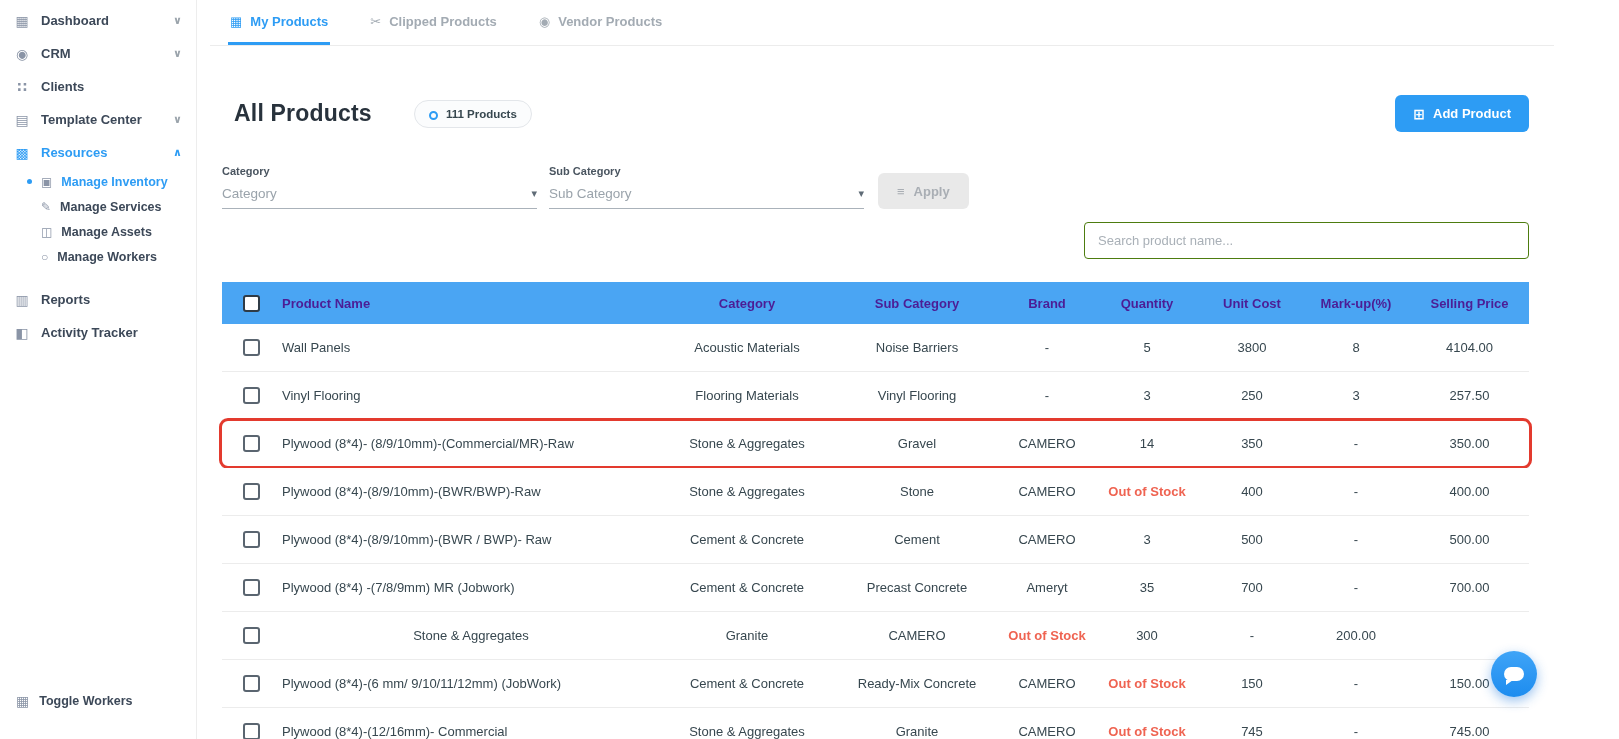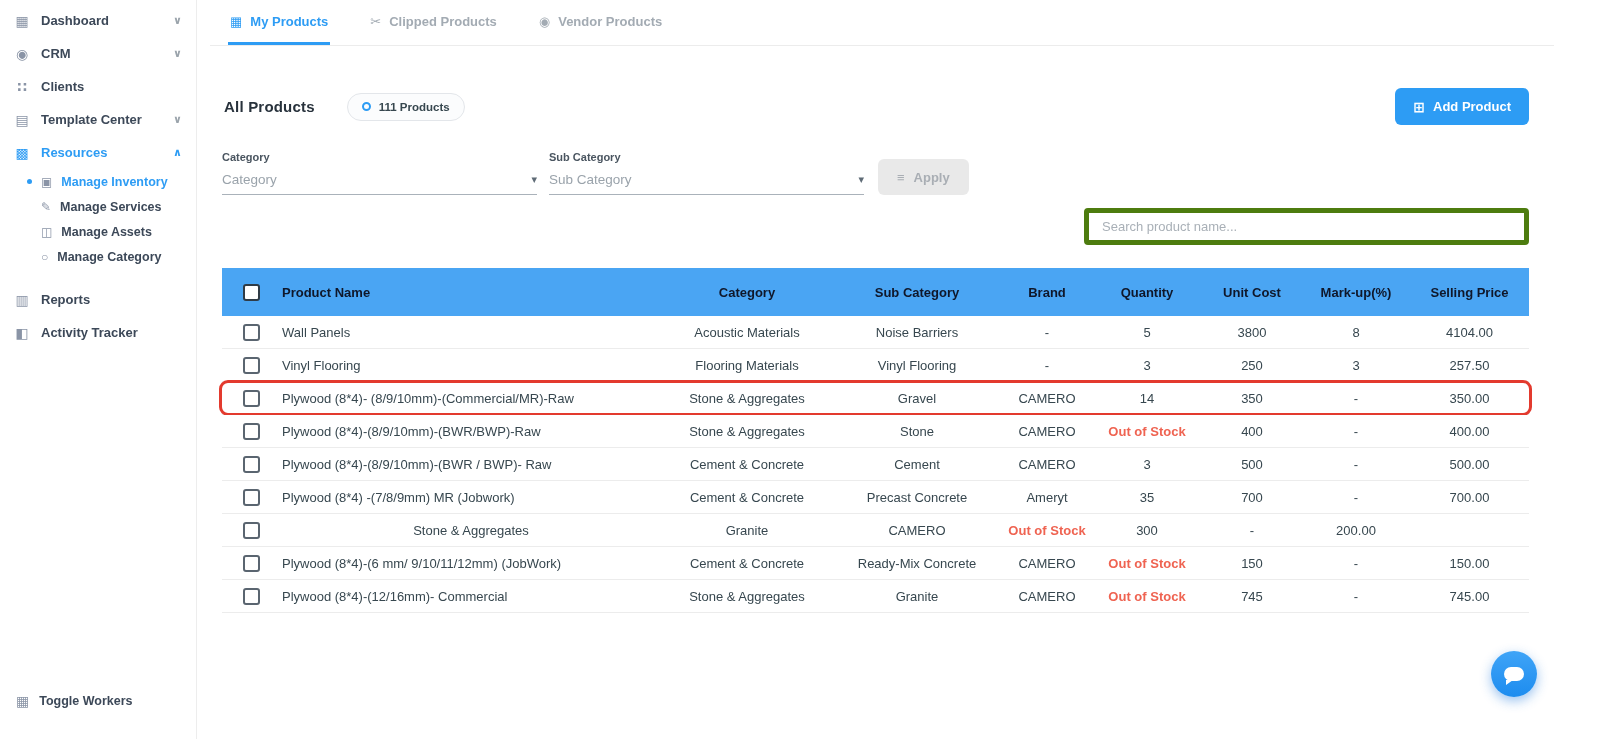--- a/index.html
+++ b/index.html
@@ -26,44 +26,44 @@
 
   
   main { flex:1; min-width:0; }
   .tabbar { display:flex; gap:38px; height:46px; margin:0 65px 0 13px; padding-left:18px; border-bottom:1px solid #ececec; }
   .tab { display:flex; align-items:center; gap:8px; font-size:13px; font-weight:600; color:#a3abb3; border-bottom:3px solid transparent; padding:0 2px; cursor:pointer; }
   .tab .icn { font-size:13px; }
   .tab.active { color:#2d9cf4; border-bottom-color:#2d9cf4; }
 
   .content { width:1307px; margin-left:25px; padding-top:42px; }
   .head-row { display:flex; align-items:center; }
-  h1 { margin:2px; font-size:15px; font-weight:700; color:#28323c; letter-spacing:.2px; }
-  .badge { display:inline-flex; align-items:center; gap:8px; margin-left:30px; padding:7px 14px; border:1px solid #e3e6ea; border-radius:16px; background:#fbfcfd; font-size:11.5px; font-weight:700; color:#37474f; }
+  h1 { margin:12px; font-size:23px; font-weight:700; color:#28323c; letter-spacing:.2px; }
+  .badge { display:inline-flex; align-items:flex-end; gap:8px; margin-left:30px; padding:7px 14px; border:1px solid #e3e6ea; border-radius:16px; background:#fbfcfd; font-size:11.5px; font-weight:700; color:#37474f; }
   .badge-dot { width:9px; height:9px; border:2.5px solid #2d9cf4; border-radius:50%; }
   .add-btn { margin-left:auto; display:inline-flex; align-items:center; gap:8px; background:#2d9cf4; color:#fff; border:none; border-radius:6px; height:37px; padding:0 18px; font-size:13px; font-weight:600; font-family:inherit; cursor:pointer; }
   .add-btn .icn { font-size:14px; }
 
   .filter-row { display:flex; align-items:flex-end; margin-top:26px; }
   .field { width:315px; }
   .field label { display:block; font-size:11px; font-weight:700; color:#4a5560; margin-bottom:9px; }
   .select { display:flex; align-items:center; justify-content:space-between; border-bottom:1px solid #aab2ba; padding-bottom:7px; cursor:pointer; }
   .sel-val { font-size:13.5px; color:#9aa3ab; }
   .caret { color:#5f6b76; font-size:11px; }
   .field + .field { margin-left:12px; }
   .apply-btn { margin-left:14px; display:inline-flex; align-items:center; gap:9px; background:#e9e9e9; color:#a9aeb4; border:none; border-radius:6px; height:36px; padding:0 19px; font-size:13px; font-weight:700; font-family:inherit; cursor:default; }
 
   .search-row { display:flex; justify-content:flex-end; margin-top:13px; }
-  .search-row input { width:445px; height:37px; border:5px solid #4d7c0f; border-radius:4px; padding:0 13px; font-size:13px; color:#37474f; font-family:inherit; outline:none; }
+  .search-row input { width:445px; height:37px; border:1px solid #4d7c0f; border-radius:4px; padding:0 13px; font-size:13px; color:#37474f; font-family:inherit; outline:none; }
   .search-row input::placeholder { color:#a9b0b7; }
 
   
   .table { margin-top:23px; }
   .trow { display:grid; grid-template-columns:58px 382px 170px 170px 90px 110px 100px 108px 119px; align-items:center; }
-  .thead { background:#4aa5f3; color:#0f172a; height:48px; font-size:13px; font-weight:600; }
-  .tbody-row { height:33px; border-bottom:1px solid #ececec; font-size:13px; color:#37474f; position:relative; background:#fff; }
+  .thead { background:#4aa5f3; color:#4c1d95; height:42px; font-size:13px; font-weight:600; }
+  .tbody-row { height:48px; border-bottom:1px solid #ececec; font-size:13px; color:#37474f; position:relative; background:#fff; }
   .cell { text-align:center; }
   .cell.name { text-align:left; padding-left:2px; }
   .cb { display:block; width:17px; height:17px; border:2px solid #5a6570; border-radius:3px; margin:0 auto; background:#fff; cursor:pointer; }
   .thead .cb { border-color:#2f3b46; }
   .oos { color:#ef6351;font-weight:bold; }
   .tbody-row.highlight::after { content:""; position:absolute; left:-3px; right:-3px; top:-2px; bottom:-2px; border:3px solid #e33a2e; border-radius:9px; pointer-events:none; }
 
   
   .chat-fab { position:absolute; right:82px; bottom:42px; width:46px; height:46px; border-radius:50%; border:none; background:linear-gradient(180deg,#3fa4f7,#1d8cef); box-shadow:0 4px 12px rgba(30,120,220,.45); cursor:pointer; display:flex; align-items:center; justify-content:center; }
   .bubble { position:relative; display:block; width:20px; height:14px; background:#fff; border-radius:7px; }
@@ -110,21 +110,21 @@
         <div class="sub-item">
           <span class="icn">✎</span>
           <span class="lbl">Manage Services</span>
         </div>
         <div class="sub-item">
           <span class="icn">◫</span>
           <span class="lbl">Manage Assets</span>
         </div>
         <div class="sub-item">
           <span class="icn">○</span>
-          <span class="lbl">Manage Category</span>
+          <span class="lbl">Manage Workers</span>
         </div>
       </div>
     <nav id="sidebar-lower" class="lower">
         <div class="side-item">
           <span class="icn">▥</span>
           <span class="lbl">Reports</span>
         </div>
         <div class="side-item">
           <span class="icn">◧</span>
           <span class="lbl">Activity Tracker</span>

